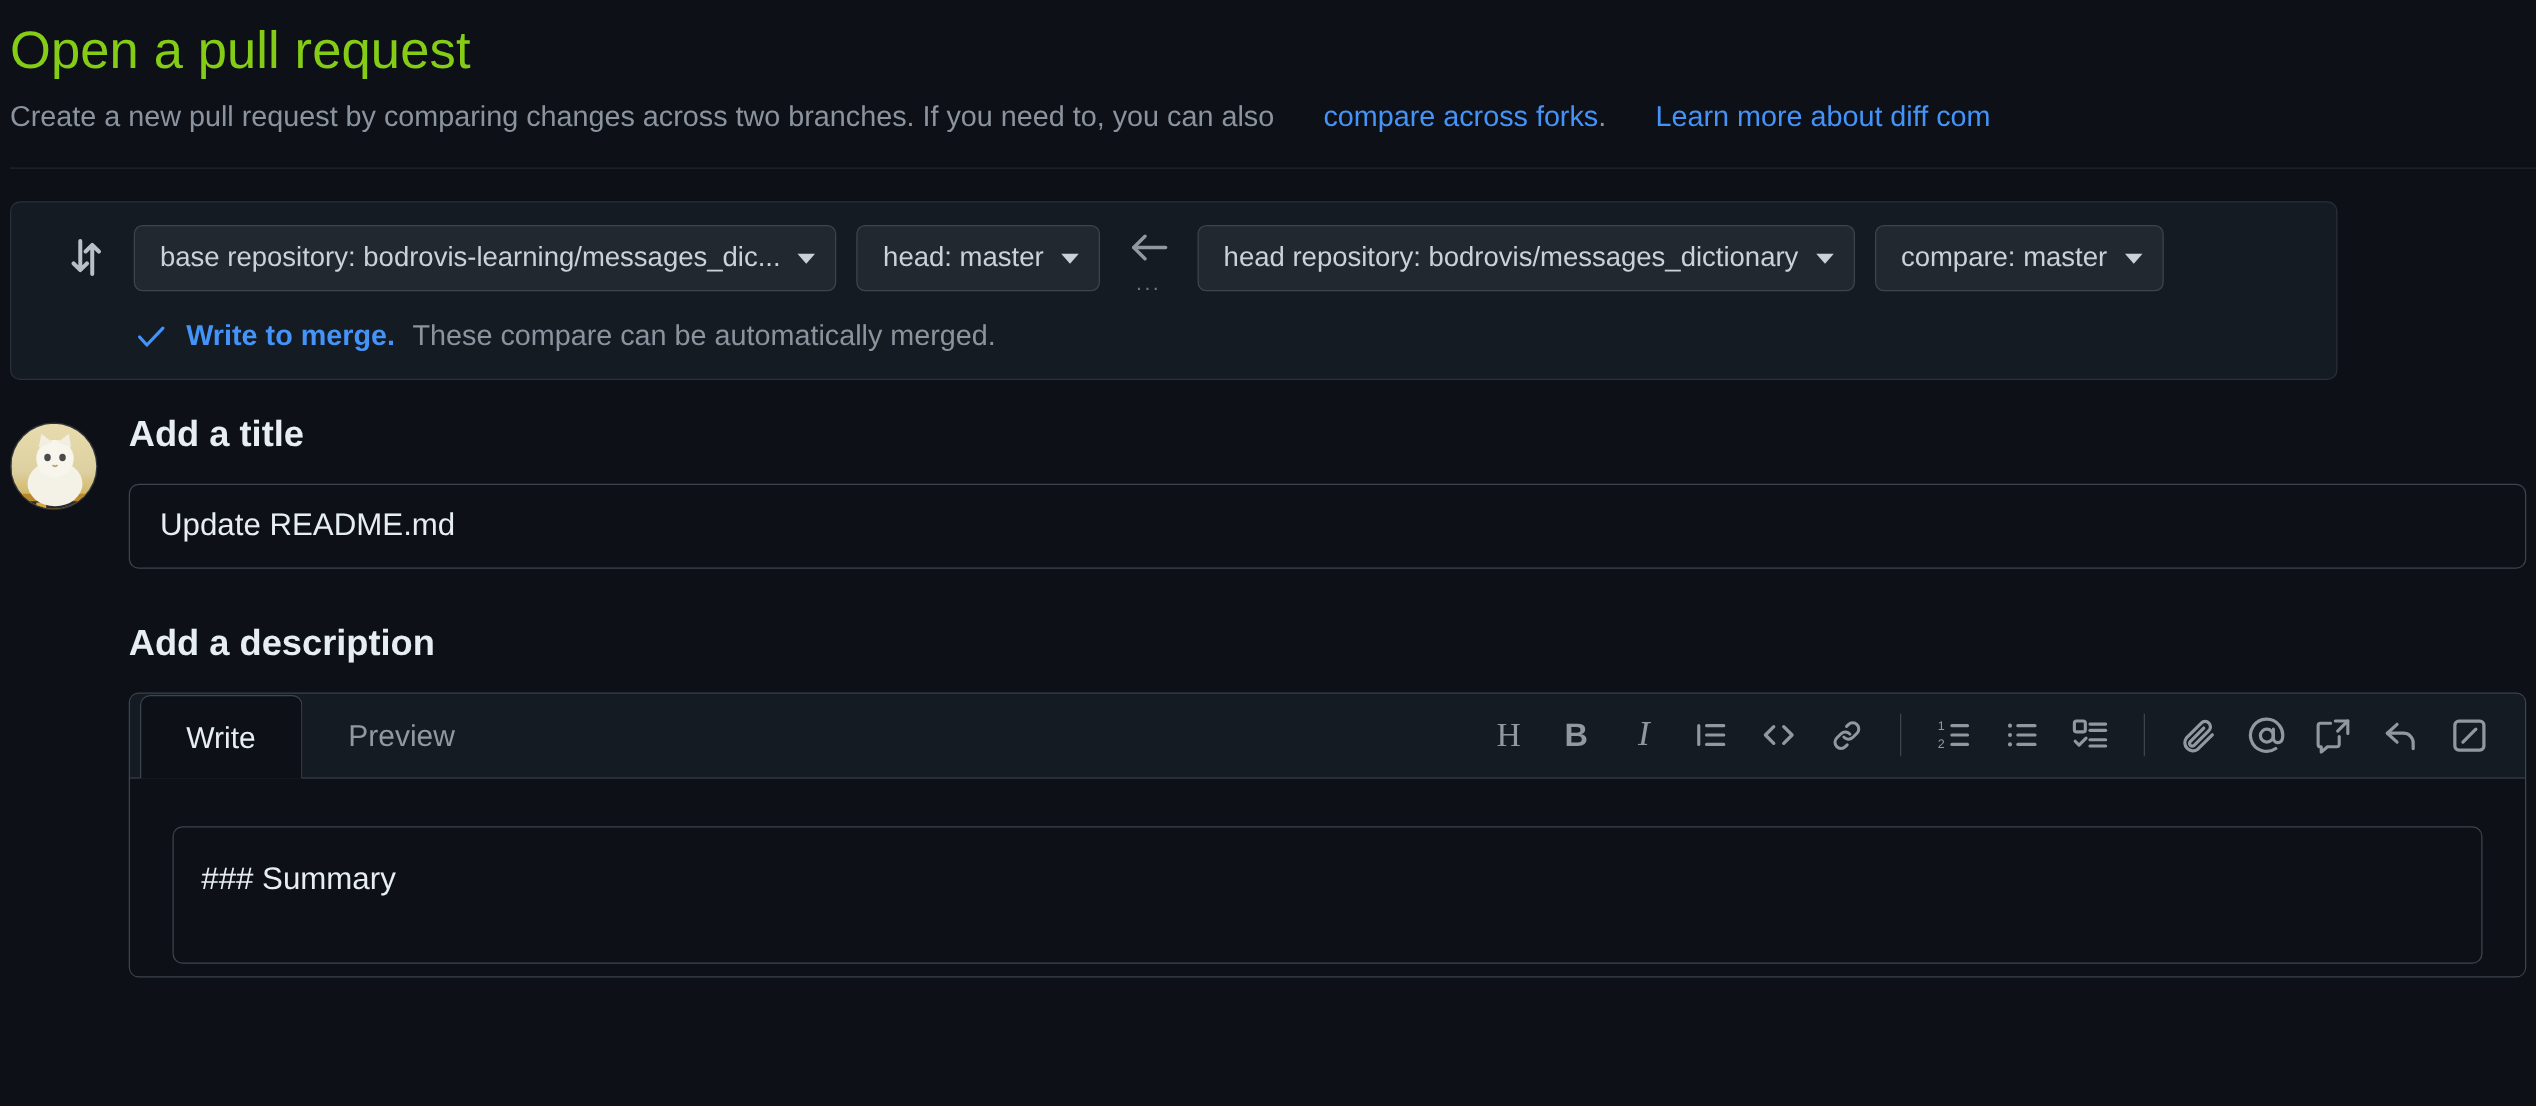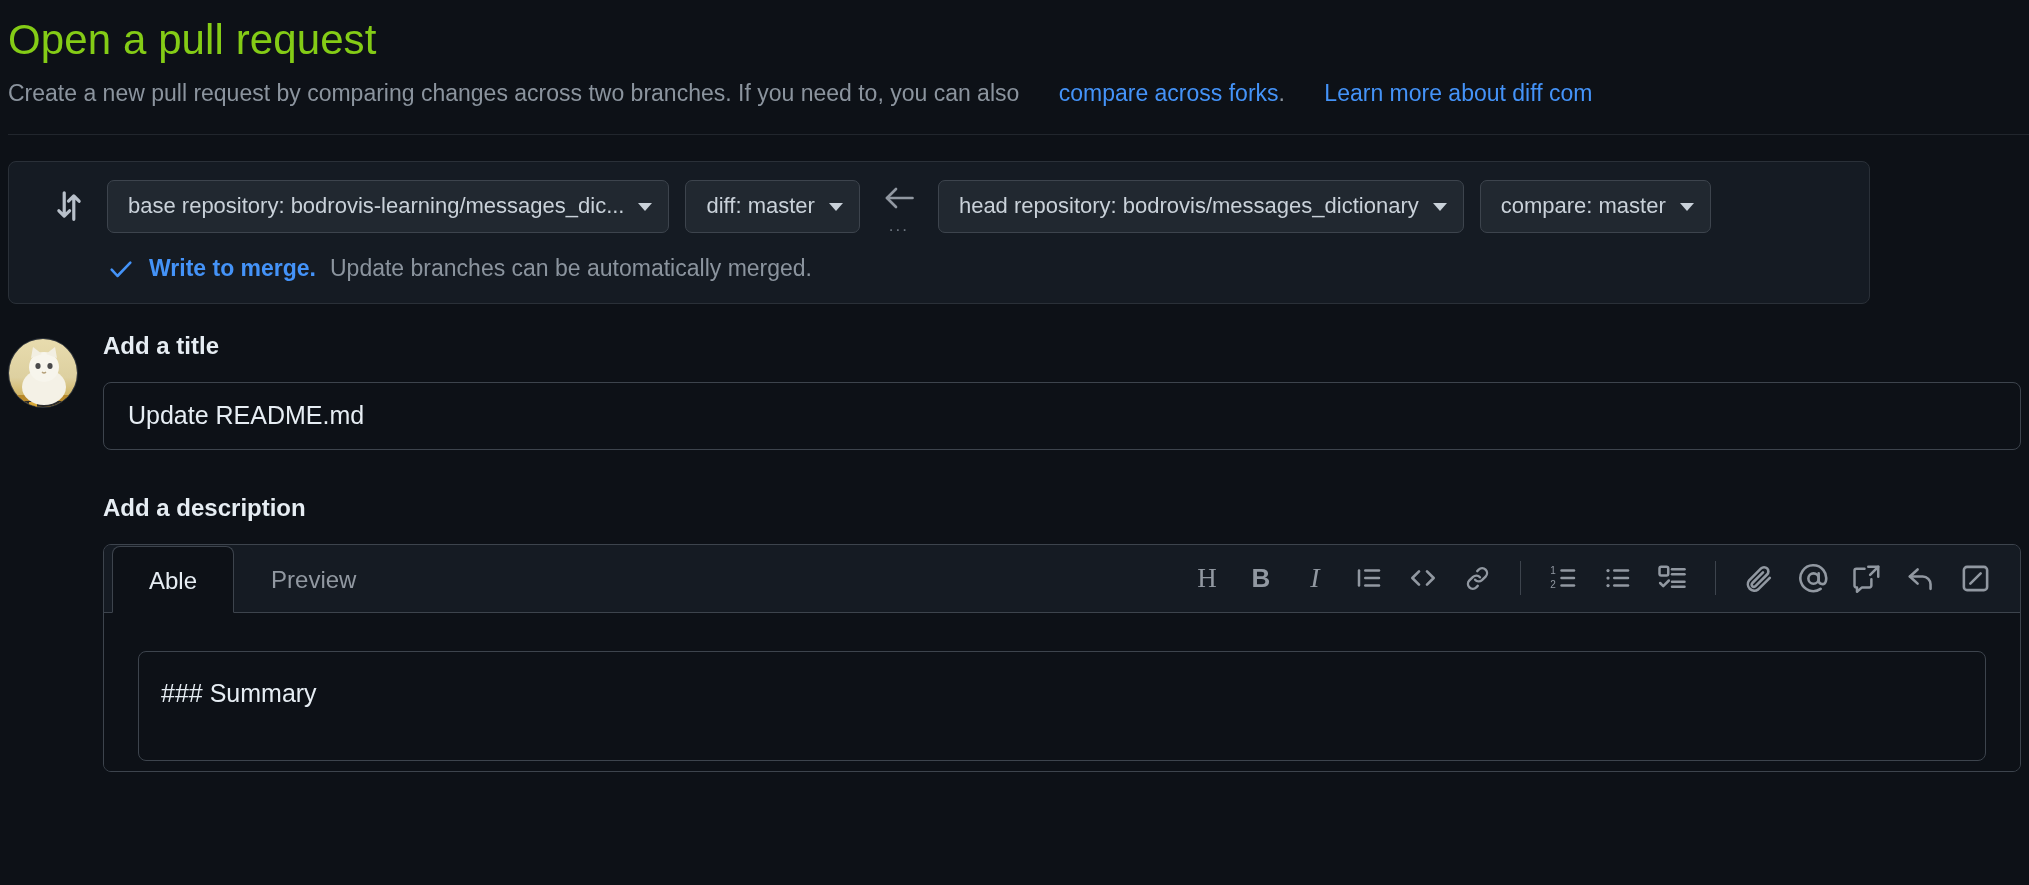--- a/index.html
+++ b/index.html
@@ -114,21 +114,21 @@
   .avatar {
     position: absolute;
     left: 8px; top: 6px;
     width: 70px; height: 70px;
     border-radius: 50%;
     overflow: hidden;
     border: 1px solid #30363d;
   }
   .form-col { margin-left: 95px; padding-right: 8px; }
   .field-label {
-    font-size: 24px;
+    font-size: 29px;
     font-weight: 700;
     color: #e6edf3;
     margin: 8px 0 0 0;
   }
   .title-input {
     margin-top: 22px;
     width: 1918px;
     height: 68px;
     background: #0d1117;
     border: 1px solid #3d444d;
@@ -234,21 +234,21 @@
           <path d="M10.25 15a.75.75 0 0 1-.75-.75V5.06L8.28 6.28a.75.75 0 0 1-1.06-1.06l2.5-2.5a.75.75 0 0 1 1.06 0l2.5 2.5a.75.75 0 1 1-1.06 1.06L11 5.06v9.19a.75.75 0 0 1-.75.75Z"></path>
         </svg>
       </span>
 
       <div class="sel">
         <span>base repository: bodrovis-learning/messages_dic...</span>
         <span class="caret"></span>
       </div>
       <span class="gap-sm"></span>
       <div class="sel">
-        <span>diff: master</span>
+        <span>head: master</span>
         <span class="caret"></span>
       </div>
 
       <div class="arrow-wrap">
         <span>
           <svg width="36" height="30" viewBox="0 0 24 20" fill="none" stroke="currentColor" stroke-width="1.8" stroke-linecap="round" stroke-linejoin="round" aria-hidden="true">
             <path d="M21 10H4"></path>
               <path d="M10 4 4 10l6 6"></path>
           </svg>
         </span>
@@ -266,21 +266,21 @@
       </div>
     </div>
 
     <div class="merge-status">
       <span class="check">
         <svg width="28" height="28" viewBox="0 0 24 24" fill="none" stroke="currentColor" stroke-width="2.2" stroke-linecap="round" stroke-linejoin="round" aria-hidden="true">
           <path d="M4 12.5 9 18 20 6.5"></path>
         </svg>
       </span>
       <span class="strong">Write to merge.</span>
-      <span>Update branches can be automatically merged.</span>
+      <span>These compare can be automatically merged.</span>
     </div>
   </div>
 
   <div class="form-area">
     <div class="avatar">
       <svg width="70" height="70" viewBox="0 0 70 70" aria-hidden="true">
         <defs>
           <linearGradient id="bg" x1="0" y1="0" x2="0" y2="1">
             <stop offset="0%" stop-color="#e8dcae"></stop>
             <stop offset="55%" stop-color="#ddd0a0"></stop>
@@ -304,21 +304,21 @@
 
     <div class="form-col">
       <div class="field-label">Add a title</div>
       <input class="title-input" type="text" value="Update README.md" style="">
 
       <div class="field-label desc-label">Add a description</div>
 
       <div class="md-box">
         <div class="md-header">
           <div class="tabs">
-            <div class="tab active">Able</div>
+            <div class="tab active">Write</div>
             <div class="tab">Preview</div>
           </div>
 
           <div class="md-tools">
             <div class="tool">
                 <span class="tool-text">H</span>
               </div>
             <div class="tool">
                 <span class="tool-text bold">B</span>
               </div>

